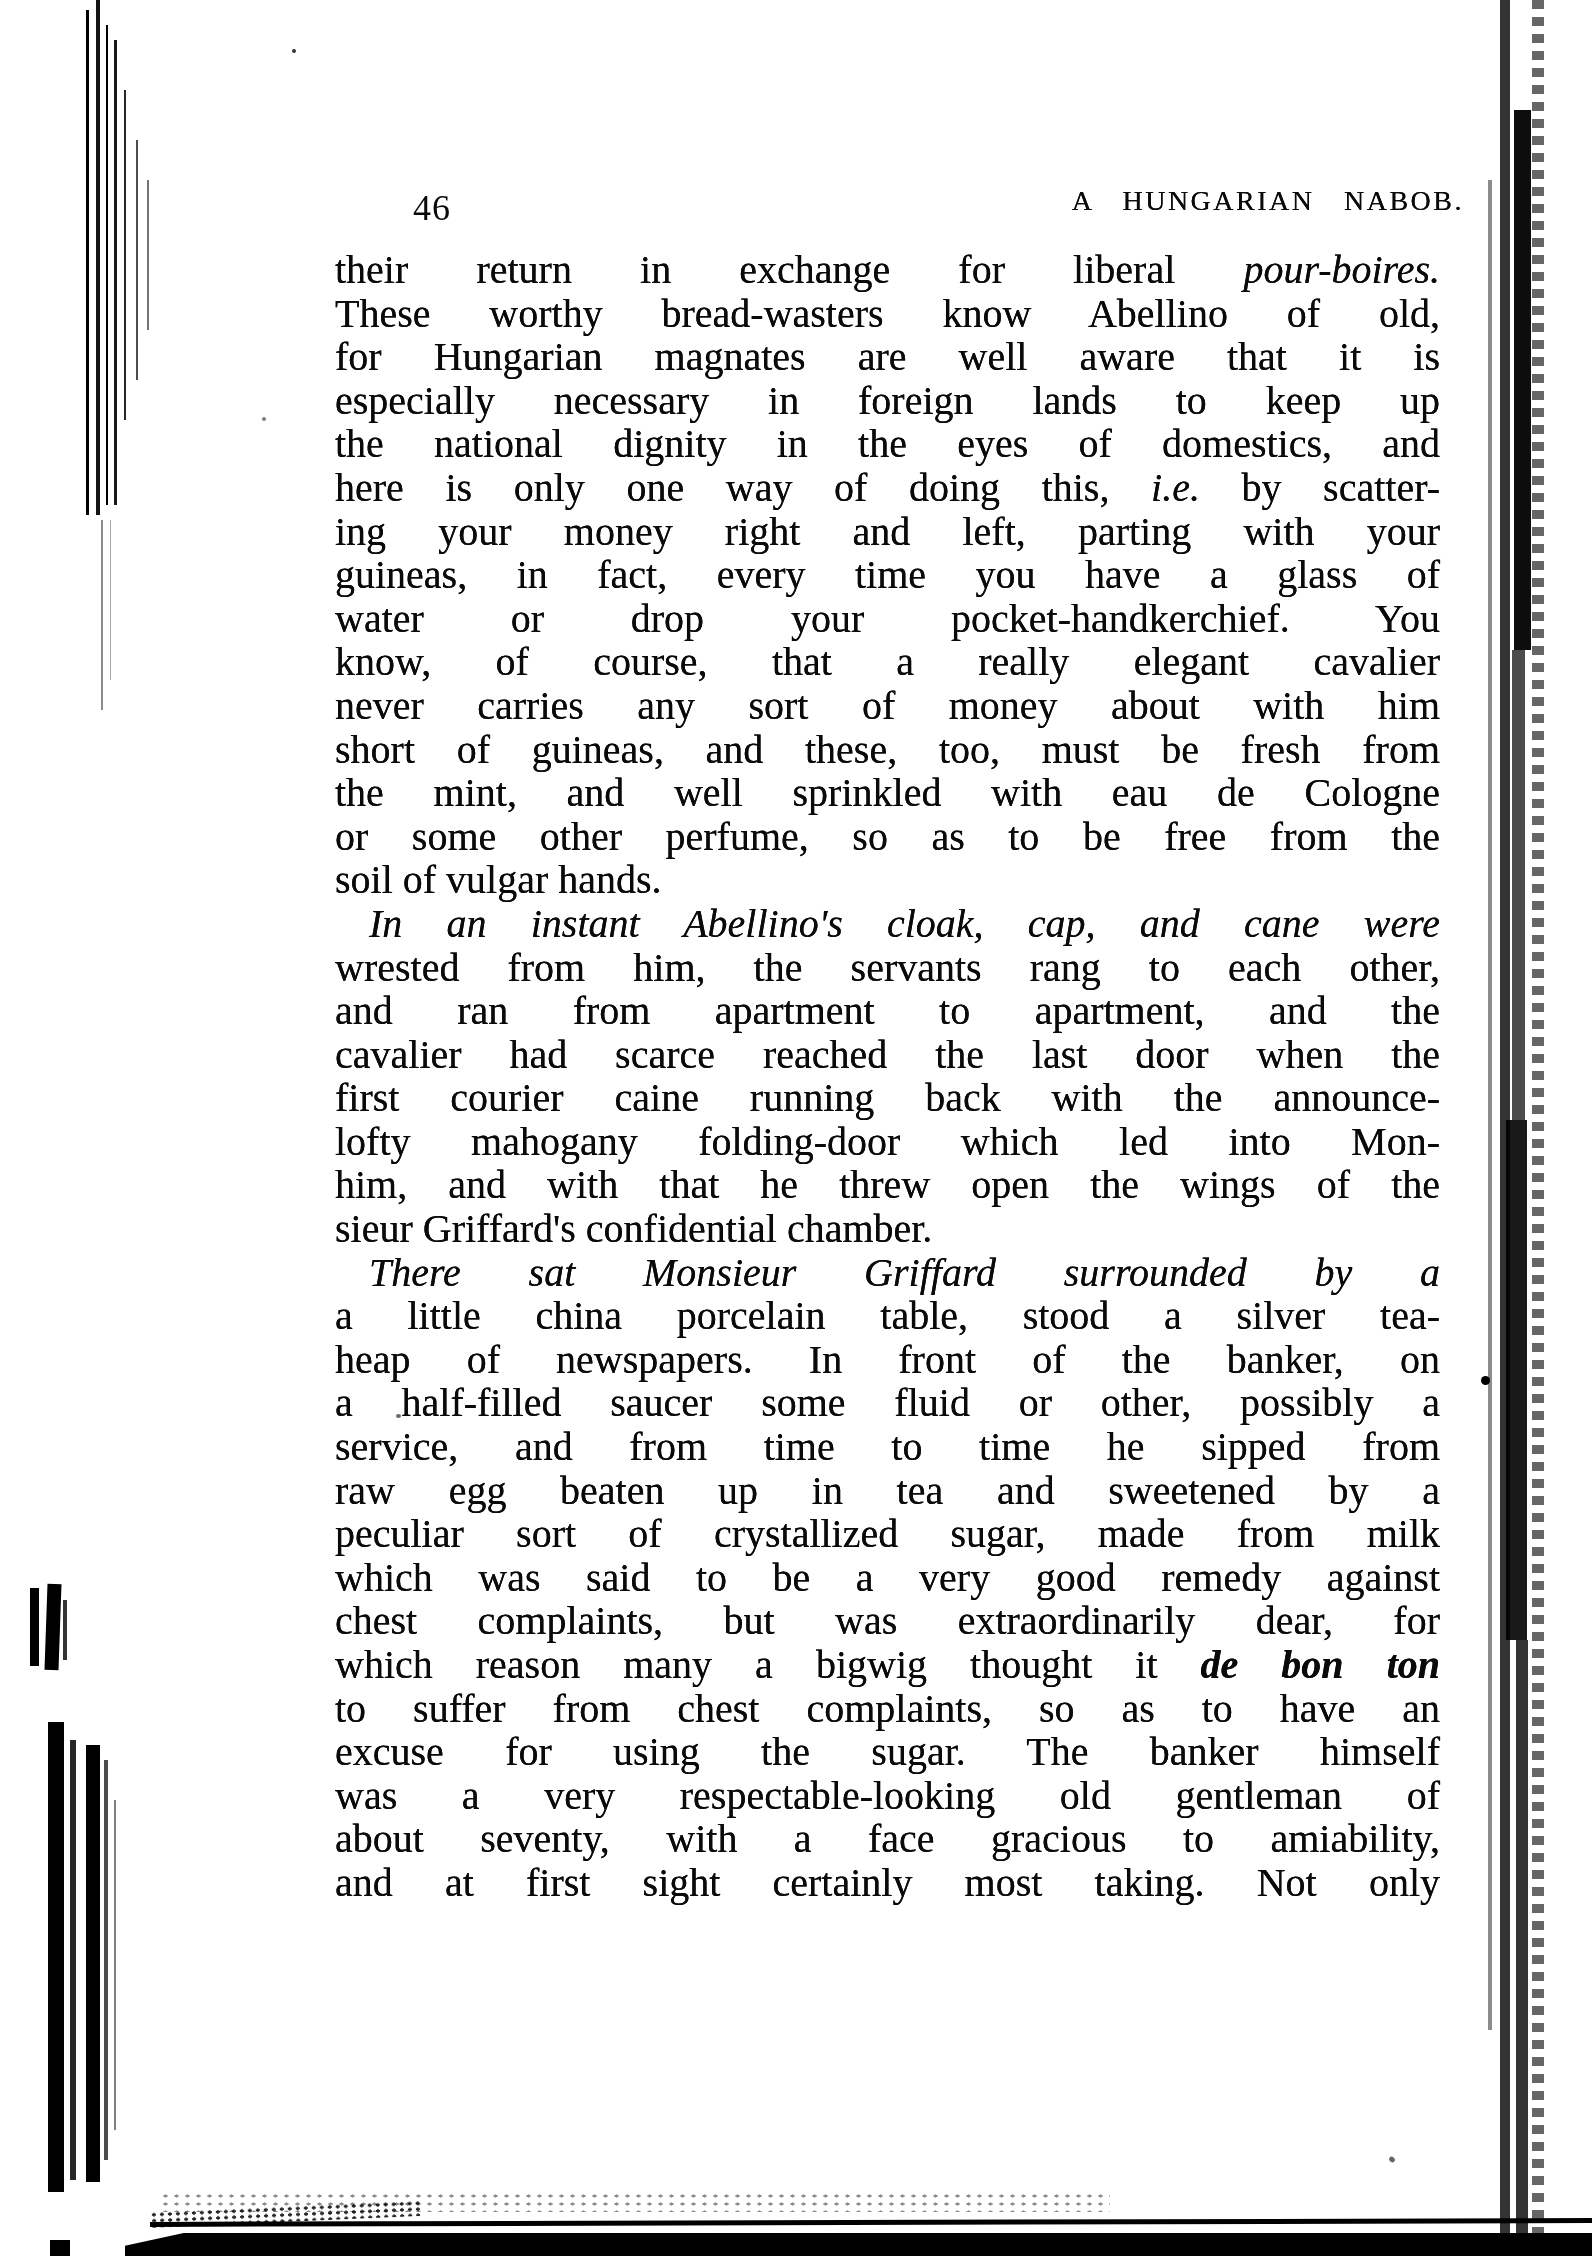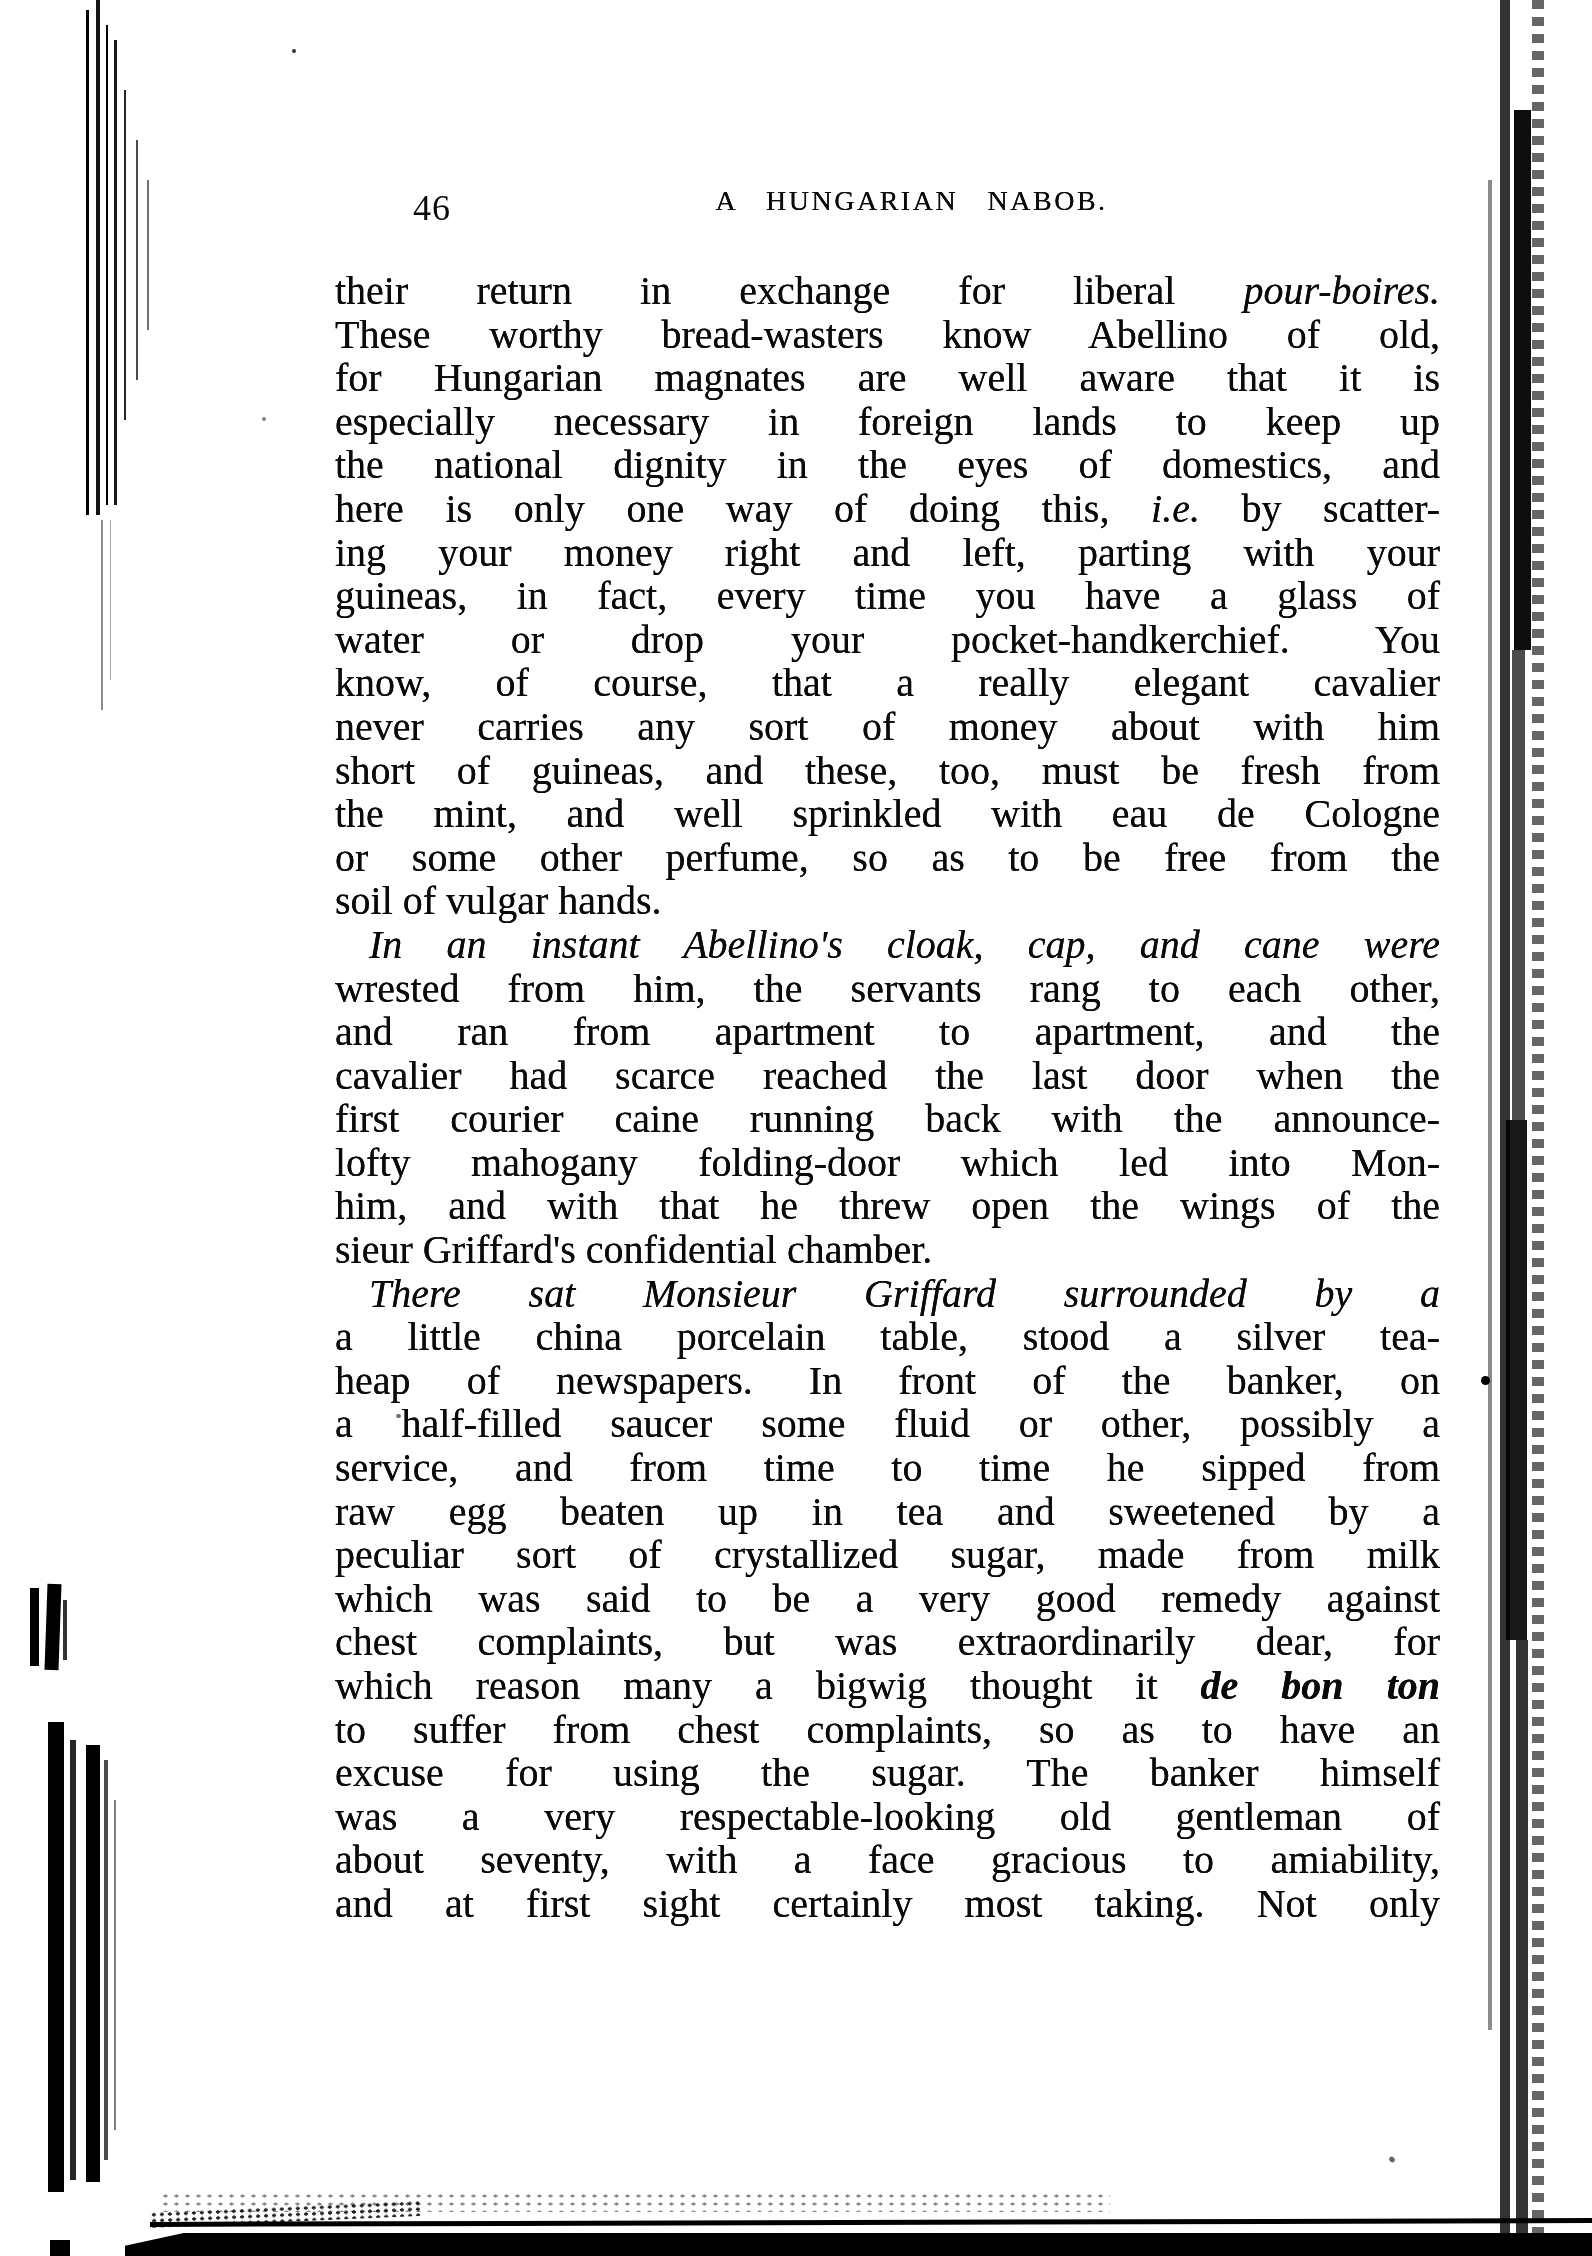--- a/index.html
+++ b/index.html
@@ -6,31 +6,31 @@
   .scan{
     position:relative;
     width:1592px;height:2256px;
     background:#ffffff;
     overflow:hidden;
     font-family:"Liberation Serif","DejaVu Serif",serif;
     color:#0a0a0a;
   }
   
   .page-inner{position:absolute;left:335px;top:185px;width:1105px;}
-  .header{position:relative;height:46px;text-align:center;}
+  .header{position:relative;height:46px;text-align:right;}
   .page-num{
     position:absolute;left:78px;top:2px;
     font-size:36px;letter-spacing:1px;
   }
   .title{
     display:inline-block;transform:translateX(24px);
     font-size:28px;letter-spacing:2.5px;word-spacing:20px;
     text-shadow:0 0 .6px currentColor;
   }
-  .text-block{margin-top:38px;}
+  .text-block{margin-top:17px;}
   .paragraph{margin:0;}
   .line{
     font-size:40px;line-height:43.6px;
     text-align:justify;text-align-last:left;
     text-shadow:0 0 .5px currentColor;
     white-space:normal;
   }
   .line.jl{text-align-last:justify;}
   .line.indent{padding-left:34px;font-style:italic;}
   .it{font-style:italic;}

